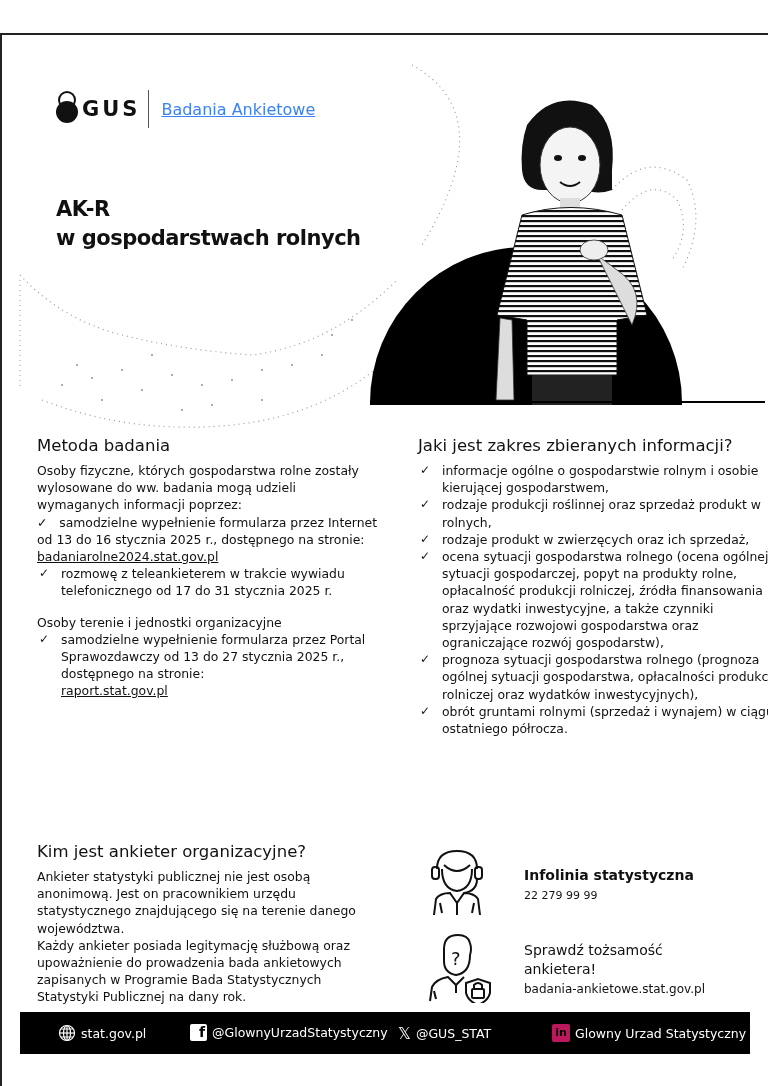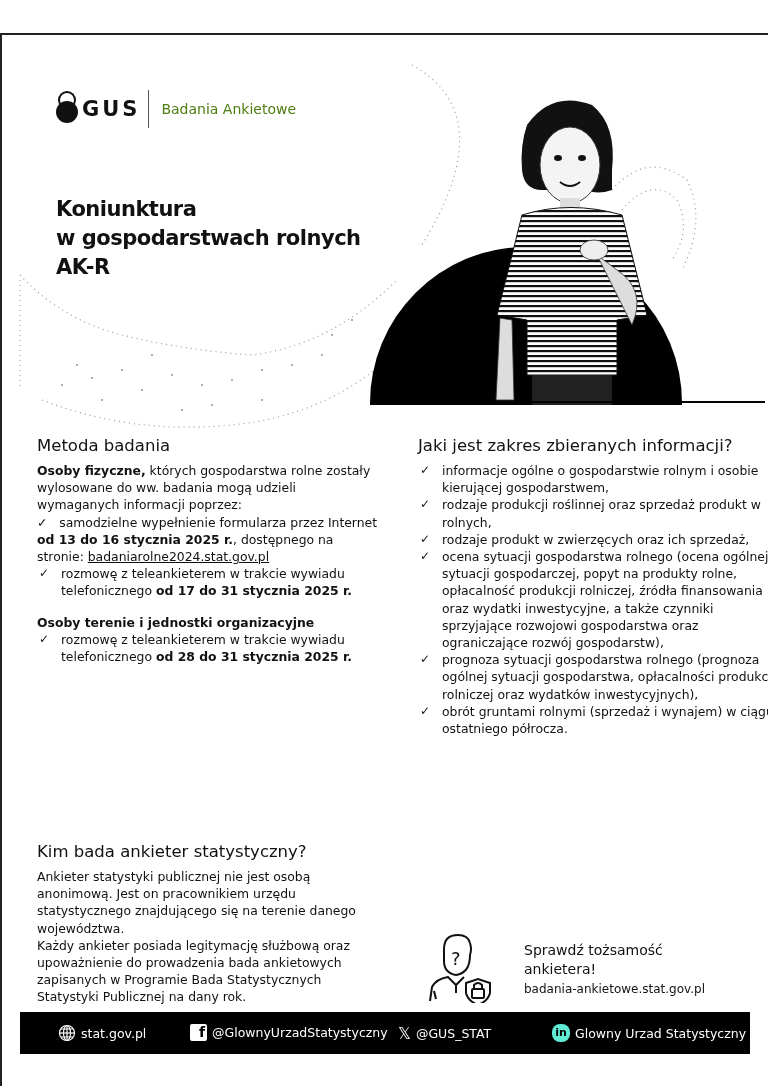--- a/index.html
+++ b/index.html
@@ -7,33 +7,33 @@
     body { position: relative; font-family: "DejaVu Sans", "Liberation Sans", sans-serif; color: #111; }
     .page { position: absolute; left: 0; top: 0; width: 768px; height: 1086px; border-top: 2px solid #222; border-left: 2px solid #222; margin-top: 33px; }
 
     
     .logo { position: absolute; left: 54px; top: 55px; display: flex; align-items: center; }
     .logo-mark { width: 22px; height: 36px; position: relative; }
     .logo-mark .ring { position: absolute; left: 2px; top: 0; width: 18px; height: 18px; border: 2px solid #111; border-radius: 50%; border-bottom-color: transparent; }
     .logo-mark .ball { position: absolute; left: 0; top: 10px; width: 22px; height: 22px; background: #111; border-radius: 50%; }
     .logo-text { font-family: "DejaVu Sans", sans-serif; font-weight: bold; font-size: 21px; letter-spacing: 3px; margin-left: 4px; color: #111; }
     .logo-sep { width: 1px; height: 38px; background: #555; margin: 0 12px 0 8px; }
-    .logo-sub { font-size: 14px; color: #4d7c0f; }
+    .logo-sub { font-size: 16px; color: #3b82f6; text-decoration: underline; }
 
     .title { position: absolute; left: 54px; top: 160px; font-family: "DejaVu Sans", sans-serif; font-weight: bold; font-size: 21px; line-height: 29px; color: #111; letter-spacing: -0.5px; }
     .speckle-left { position: absolute; left: 0; top: 225px; width: 395px; height: 170px; }
     .black-arc { position: absolute; left: 368px; top: 212px; width: 312px; height: 312px; background: #000; border-radius: 50%; clip-path: inset(0 0 154px 0); }
     .woman { position: absolute; }
 
     
     .col { position: absolute; font-size: 12.4px; line-height: 17.2px; color: #111; }
     .col-left { left: 35px; top: 400px; width: 345px; }
     .col-right { left: 416px; top: 400px; width: 360px; }
     h2 { font-weight: normal; font-size: 16.5px; line-height: 22px; margin-bottom: 5px; color: #111; }
-    b { font-weight: bold; }
+    b { font-weight: normal; }
     .para { margin-bottom: 0; }
     .gap { height: 14px; }
     ul.check { list-style: none; }
     ul.check li { position: relative; padding-left: 24px; }
     ul.check li::before { content: "\2713"; position: absolute; left: 2px; top: 0; font-size: 12px; }
     .link { text-decoration: underline; }
 
     .col-who { position: absolute; left: 35px; top: 806px; width: 345px; font-size: 12.4px; line-height: 17.2px; }
 
     
@@ -46,42 +46,41 @@
     .infolinia-phone { font-size: 11px; margin-top: 3px; }
     .verify-title { font-size: 14px; line-height: 19px; margin-top: 8px; }
     .verify-url { font-size: 12px; margin-top: 2px; }
 
     
     .footer { position: absolute; left: 18px; top: 977px; width: 730px; height: 42px; background: #000; display: flex; align-items: center; color: #fff; font-size: 12.5px; }
     .footer-item { display: flex; align-items: center; position: absolute; top: 12px; }
     .footer-item span.txt { color: #fff; }
     .f-icon { display: inline-flex; align-items: center; justify-content: center; margin-right: 5px; }
     .fb-box { width: 17px; height: 17px; background: #fff; color: #000; font-weight: bold; font-size: 14px; border-radius: 2px; justify-content: flex-end; padding-right: 2px; line-height: 17px; }
-    .li-box { width: 18px; height: 18px; background: #5eead4; color: #000; font-weight: bold; font-size: 11px; border-radius: 8px; line-height: 18px; }
+    .li-box { width: 18px; height: 18px; background: #be185d; color: #000; font-weight: bold; font-size: 11px; border-radius: 2px; line-height: 18px; }
     .x-icon { font-size: 16px; color: #fff; }
   </style>
 </head>
 <body>
 
 <div class="page">
 
   <div class="logo">
     <div class="logo-mark">
       <div class="ring"></div>
       <div class="ball"></div>
     </div>
     <span class="logo-text">GUS</span>
     <div class="logo-sep"></div>
     <span class="logo-sub">Badania Ankietowe</span>
   </div>
 
   <div class="title">
-    <div>Koniunktura</div>
+    <div>AK-R</div>
     <div>w gospodarstwach rolnych</div>
-    <div>AK-R</div>
   </div>
 
   <svg class="speckle-left" viewBox="0 0 395 170" style="position:absolute;left:0;top:225px;width:395px;height:170px;">
     <path d="M18 15 Q 60 60 120 75 T 250 95 Q 330 85 395 20" fill="none" stroke="#999" stroke-width="1.2" stroke-dasharray="1 4"></path>
     <path d="M40 140 Q 130 175 230 165 T 395 90" fill="none" stroke="#999" stroke-width="1.2" stroke-dasharray="1 4"></path>
     <path d="M18 20 L 18 130" fill="none" stroke="#999" stroke-width="1" stroke-dasharray="1 4"></path>
     <g fill="#888">
       <circle cx="75" cy="105" r="0.9"></circle>
         <circle cx="90" cy="118" r="0.9"></circle>
         <circle cx="120" cy="110" r="0.9"></circle>
@@ -148,42 +147,61 @@
       <span>✓&nbsp;&nbsp;&nbsp;</span><span>samodzielne wypełnienie formularza przez Internet </span><b>od 13 do 16 stycznia 2025 r.</b><span>, dostępnego na stronie: </span><a class="link">badaniarolne2024.stat.gov.pl</a>
     </p>
     <ul class="check">
       <li><span>rozmowę z teleankieterem w trakcie wywiadu telefonicznego </span><b>od 17 do 31 stycznia 2025 r.</b></li>
     </ul>
     <div class="gap"></div>
     <p class="para">
       <b>Osoby terenie i jednostki organizacyjne</b><br>
     </p>
     <ul class="check">
-      <li><span>rozmowę z teleankieterem w trakcie wywiadu telefonicznego </span><b>od 28 do 31 stycznia 2025 r.</b></li>
+      <li><span>samodzielne wypełnienie formularza przez Portal Sprawozdawczy </span><b>od 13 do 27 stycznia 2025 r.,</b><span> dostępnego na stronie: </span><br><a class="link">raport.stat.gov.pl</a></li>
     </ul>
   </div>
 
   <div class="col col-right">
     <h2>Jaki jest zakres zbieranych informacji?</h2>
     <ul class="check">
       <li>informacje ogólne o gospodarstwie rolnym i osobie kierującej gospodarstwem,</li>
       <li>rodzaje produkcji roślinnej oraz sprzedaż produkt w rolnych,</li>
       <li>rodzaje produkt w zwierzęcych oraz ich sprzedaż,</li>
       <li>ocena sytuacji gospodarstwa rolnego (ocena ogólnej sytuacji gospodarczej, popyt na produkty rolne, opłacalność produkcji rolniczej, źródła finansowania oraz wydatki inwestycyjne, a także czynniki sprzyjające rozwojowi gospodarstwa oraz ograniczające rozwój gospodarstw),</li>
       <li>prognoza sytuacji gospodarstwa rolnego (prognoza ogólnej sytuacji gospodarstwa, opłacalności produkcji rolniczej oraz wydatków inwestycyjnych),</li>
       <li>obrót gruntami rolnymi (sprzedaż i wynajem) w ciągu ostatniego półrocza.</li>
     </ul>
   </div>
 
   <div class="col-who">
-    <h2>Kim bada ankieter statystyczny?</h2>
+    <h2>Kim jest ankieter organizacyjne?</h2>
     <p>Ankieter statystyki publicznej nie jest osobą anonimową. Jest on pracownikiem urzędu statystycznego znajdującego się na terenie danego województwa.</p>
     <p>Każdy ankieter posiada legitymację służbową oraz upoważnienie do prowadzenia bada ankietowych zapisanych w Programie Bada Statystycznych Statystyki Publicznej na dany rok.</p>
   </div>
 
+  <div class="contact contact-1">
+    <svg class="contact-icon" viewBox="0 0 70 70">
+      <g fill="none" stroke="#111" stroke-width="2">
+        <path d="M15 22 Q 15 4 35 4 Q 55 4 55 22"></path>
+        <rect x="10" y="20" width="7" height="12" rx="3"></rect>
+        <rect x="53" y="20" width="7" height="12" rx="3"></rect>
+        <path d="M22 18 Q 35 30 48 18"></path>
+        <path d="M20 22 Q 20 42 35 44 Q 50 42 50 22"></path>
+        <path d="M55 32 Q 55 44 42 46"></path>
+        <path d="M12 68 L 14 52 Q 18 46 28 46 L 35 56 L 42 46 Q 52 46 56 52 L 58 68"></path>
+        <path d="M35 56 L 35 68"></path>
+        <path d="M18 56 L 20 66 M52 56 L 50 66"></path>
+      </g>
+    </svg>
+    <div class="contact-text">
+      <div class="infolinia-title">Infolinia statystyczna</div>
+      <div class="infolinia-phone">22 279 99 99</div>
+    </div>
+  </div>
 
   <div class="contact contact-2">
     <svg class="contact-icon" viewBox="0 0 70 70">
       <g fill="none" stroke="#111" stroke-width="2">
         <path d="M22 16 Q 22 2 36 2 Q 46 2 48 10 Q 50 16 48 22 Q 48 40 34 42 Q 22 40 22 28 Z"></path>
         <text x="29" y="32" font-size="18" font-family="DejaVu Sans, sans-serif" fill="#111" stroke="none">?</text>
         <path d="M8 68 L 10 54 Q 14 46 26 44 L 34 52 L 42 44"></path>
         <path d="M34 52 L 34 60"></path>
         <path d="M12 58 L 14 66"></path>
         <path d="M44 50 L 56 46 L 68 50 L 68 60 Q 66 68 56 72 Q 46 68 44 60 Z"></path>

